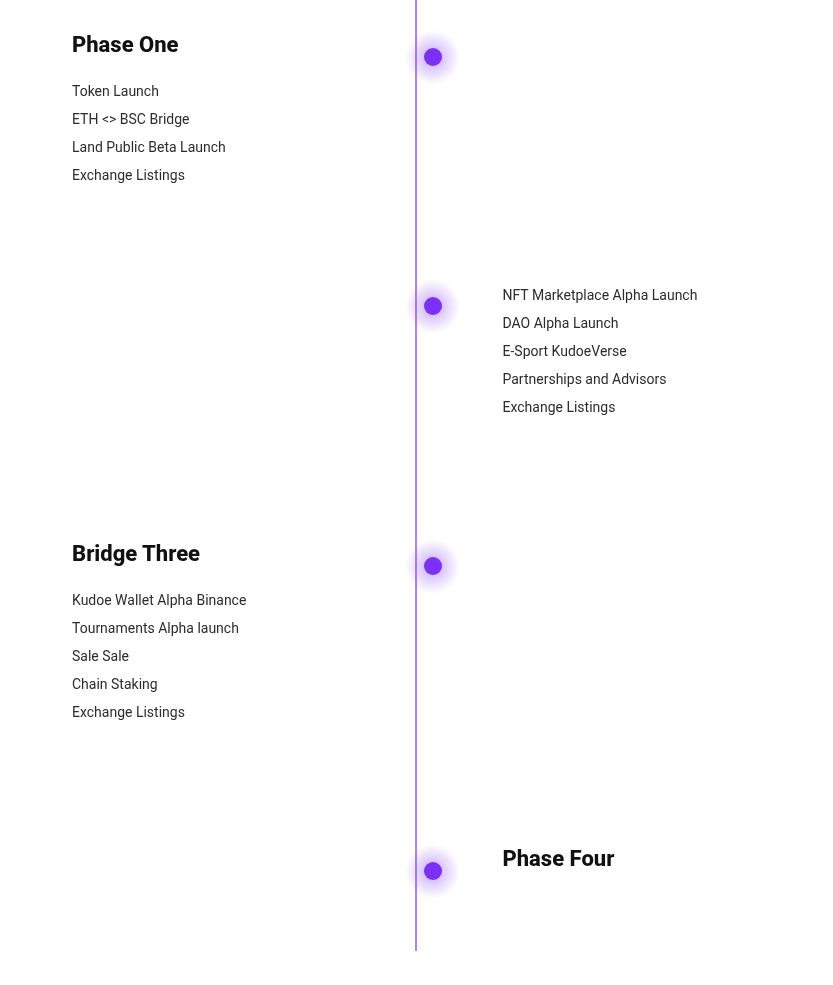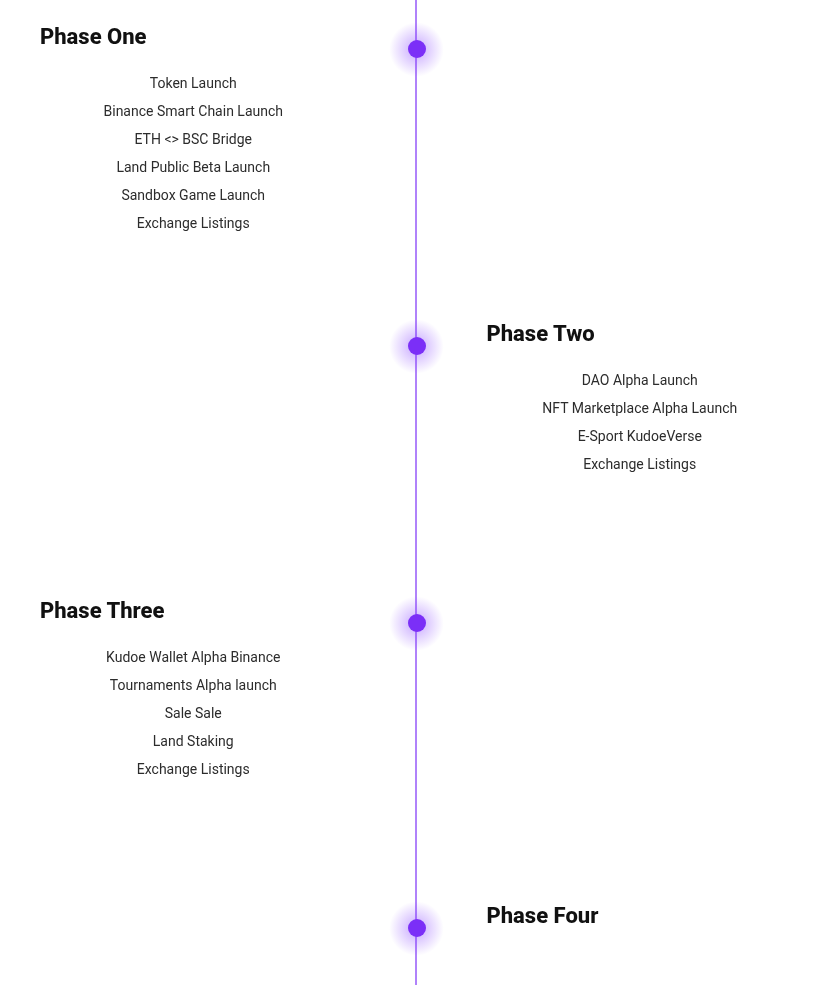--- a/index.html
+++ b/index.html
@@ -38,22 +38,23 @@
       bottom: 0;
       width: 2px;
       background: linear-gradient(to bottom, rgba(123,47,247,0.6), rgba(123,47,247,0.6));
       z-index: 0;
     }
 
     
     .phase-section {
       display: flex;
       position: relative;
-      padding: 24px 40px;
+      padding: 32px 40px;
       align-items: flex-start;
+      margin-left: 32px;
     }
 
     .phase-section-left {
       flex: 1;
       text-align: left;
       padding-right: 50px;
     }
 
     .phase-section-right {
       flex: 1;
@@ -100,21 +101,20 @@
 
     .phase-title {
       font-size: 22px;
       font-weight: 800;
       color: #111111;
       margin-bottom: 20px;
     }
 
     .phase-items-list {
       list-style: none;
-      text-align: center;
     }
 
     .phase-items-list li {
       font-size: 14px;
       color: #2c2c2c;
       line-height: 2.0;
       font-weight: 400;
     }
 
     .empty-side {
@@ -125,24 +125,22 @@
 <body>
 
 <div class="timeline-wrapper">
   <div class="timeline-vertical-line"></div>
 
   <div class="phase-section">
     <div class="phase-section-left">
       <div class="phase-title">Phase One</div>
       <ul class="phase-items-list">
         <li>Token Launch</li>
-        <li>Binance Smart Chain Launch</li>
         <li>ETH &lt;&gt; BSC Bridge</li>
         <li>Land Public Beta Launch</li>
-        <li>Sandbox Game Launch</li>
         <li>Exchange Listings</li>
       </ul>
     </div>
     <div class="phase-section-center">
       <div class="dot-wrapper">
         <div class="dot-glow"></div>
         <div class="dot-inner"></div>
       </div>
     </div>
     <div class="phase-section-right empty-side"></div>
@@ -150,38 +148,38 @@
 
   <div class="phase-section" style="padding-top: 60px; padding-bottom: 60px;">
     <div class="phase-section-left empty-side"></div>
     <div class="phase-section-center">
       <div class="dot-wrapper">
         <div class="dot-glow"></div>
         <div class="dot-inner"></div>
       </div>
     </div>
     <div class="phase-section-right">
-      <div class="phase-title">Phase Two</div>
       <ul class="phase-items-list">
+        <li>NFT Marketplace Alpha Launch</li>
         <li>DAO Alpha Launch</li>
-        <li>NFT Marketplace Alpha Launch</li>
         <li>E-Sport KudoeVerse</li>
+        <li>Partnerships and Advisors</li>
         <li>Exchange Listings</li>
       </ul>
     </div>
   </div>
 
   <div class="phase-section" style="padding-top: 60px; padding-bottom: 60px;">
     <div class="phase-section-left">
-      <div class="phase-title">Phase Three</div>
+      <div class="phase-title">Bridge Three</div>
       <ul class="phase-items-list">
         <li>Kudoe Wallet Alpha Binance</li>
         <li>Tournaments Alpha launch</li>
         <li>Sale Sale</li>
-        <li>Land Staking</li>
+        <li>Chain Staking</li>
         <li>Exchange Listings</li>
       </ul>
     </div>
     <div class="phase-section-center">
       <div class="dot-wrapper">
         <div class="dot-glow"></div>
         <div class="dot-inner"></div>
       </div>
     </div>
     <div class="phase-section-right empty-side"></div>

